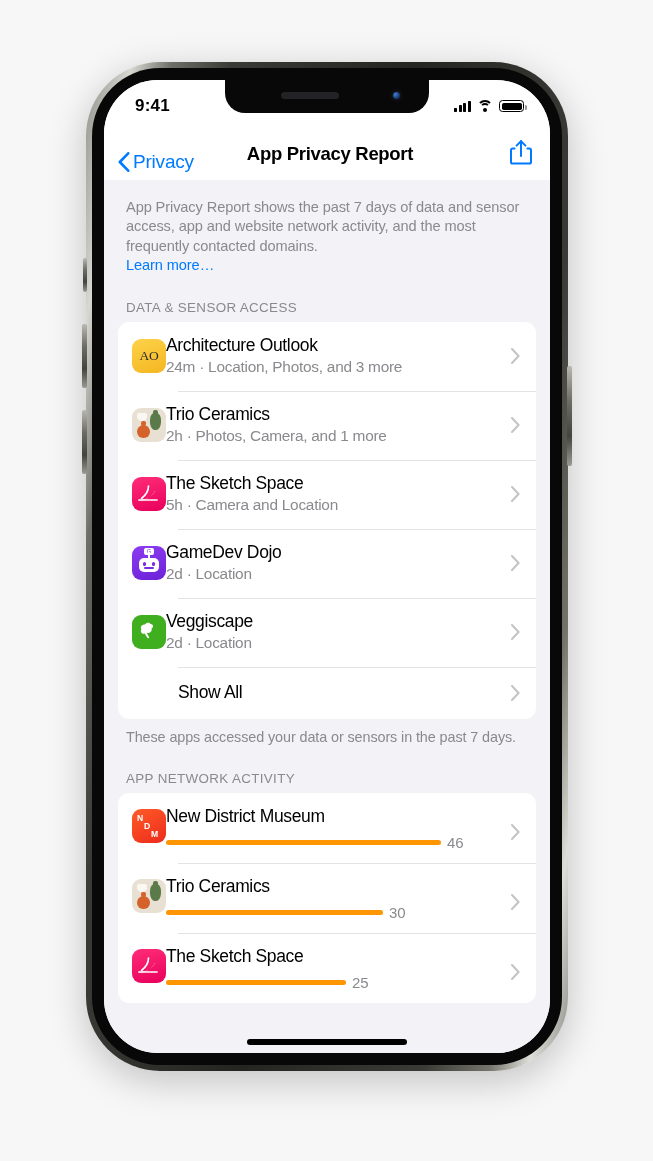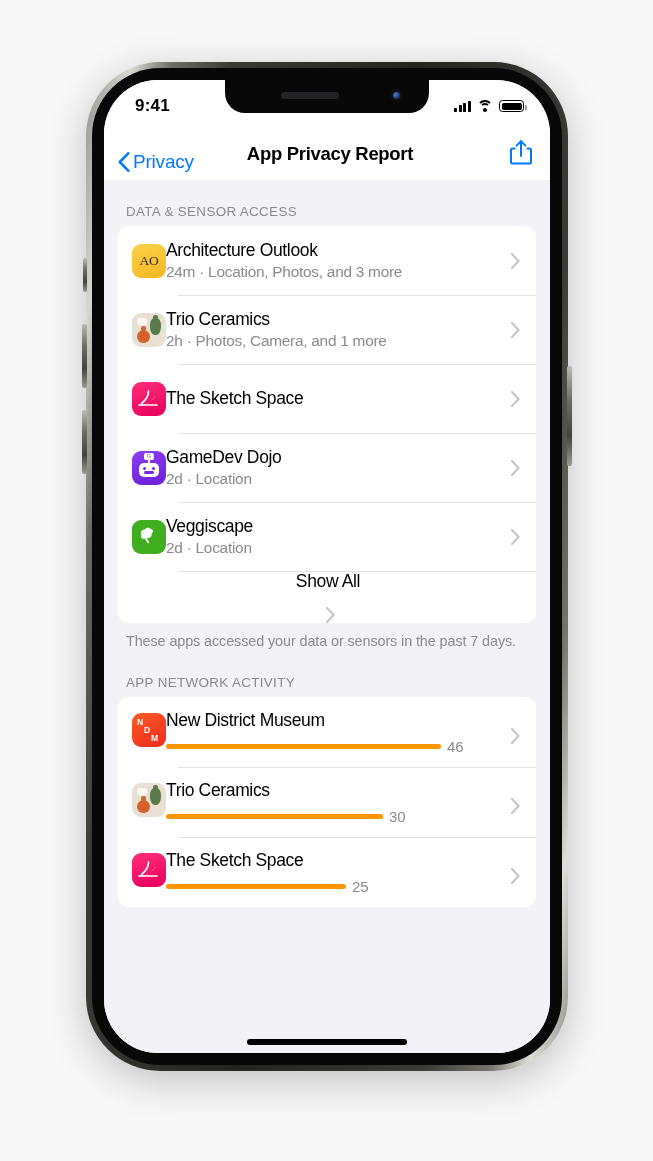--- a/index.html
+++ b/index.html
@@ -177,21 +177,21 @@
     font-size: 17.5px; color:#000; letter-spacing:-.35px;
     line-height: 21px; white-space: nowrap;
   }
   .row-sub {
     font-size: 15.4px; color:#8a8a8e; letter-spacing:-.25px;
     line-height: 20px; margin-top: 1px; white-space: nowrap;
   }
   .chev {
     width: 9px; height: 16px; flex: none; margin-left: 8px; margin-right: 4px;
   }
-  .row-showall { min-height: 52px; flex-direction: column; }
+  .row-showall { min-height: 52px; }
   .row-showall .row-title { font-size: 17.5px; }
 
   
   .row-net { min-height: 70px; align-items: flex-start; padding-top: 13px; }
   .row-net .row-icon { margin-top: 3px; }
   .row-net .chev { margin-top: 18px; }
   .net-bar-wrap {
     display:flex; align-items:center; gap: 6px; margin-top: 7px;
   }
   .net-bar {
@@ -326,20 +326,25 @@
           <svg width="22" height="26" viewBox="0 0 22 26">
             <path d="M4.6 9.6 H2.6 a1.6 1.6 0 0 0 -1.6 1.6 V23 a1.6 1.6 0 0 0 1.6 1.6 H19.4 A1.6 1.6 0 0 0 21 23 V11.2 a1.6 1.6 0 0 0 -1.6 -1.6 H17.4" fill="none" stroke="#007aff" stroke-width="2" stroke-linecap="round" stroke-linejoin="round"></path>
             <path d="M11 17 V2.3" fill="none" stroke="#007aff" stroke-width="2" stroke-linecap="round"></path>
             <path d="M6.6 6.6 L11 2.1 L15.4 6.6" fill="none" stroke="#007aff" stroke-width="2" stroke-linecap="round" stroke-linejoin="round"></path>
           </svg>
         </div>
       </div>
 
       <div class="content">
 
+        <div class="intro">
+          <span>App Privacy Report shows the past 7 days of data and sensor access, app and website network activity, and the most frequently contacted domains.</span>
+          <br>
+          <span class="intro-link">Learn more…</span>
+        </div>
 
         <div class="section-header">DATA &amp; SENSOR ACCESS</div>
         <div class="card">
 
           <div class="row">
             <div class="row-icon ic-ao">
                 <span>AO</span>
               </div>
             <div class="row-text">
               <div class="row-title">Architecture Outlook</div>
@@ -368,20 +373,21 @@
           <div class="row">
             <div class="row-icon ic-sketch">
               <svg width="34" height="34" viewBox="0 0 34 34">
                 <path d="M7 23 C12 23 21 21 24 12 C24 12 20 22 10 23.4 C9 23.5 7.6 23.6 7 23 Z" fill="#fff"></path>
                 <path d="M16.5 9 C16.5 13 14 18 9.5 21.5" fill="none" stroke="#fff" stroke-width="1.7" stroke-linecap="round"></path>
                 <path d="M7 23 H25" stroke="#fff" stroke-width="1.7" stroke-linecap="round"></path>
               </svg>
             </div>
             <div class="row-text">
               <div class="row-title">The Sketch Space</div>
+              <div class="row-sub">5h · Camera and Location</div>
             </div>
             <svg class="chev" viewBox="0 0 9 16">
                 <path d="M1 1 L7.6 8 L1 15" fill="none" stroke="#c4c4c8" stroke-width="2" stroke-linecap="round" stroke-linejoin="round"></path>
               </svg>
           </div>
 
           <div class="row">
             <div class="row-icon ic-gamedev">
               <div class="antb">G</div>
                 <div class="ant"></div>

